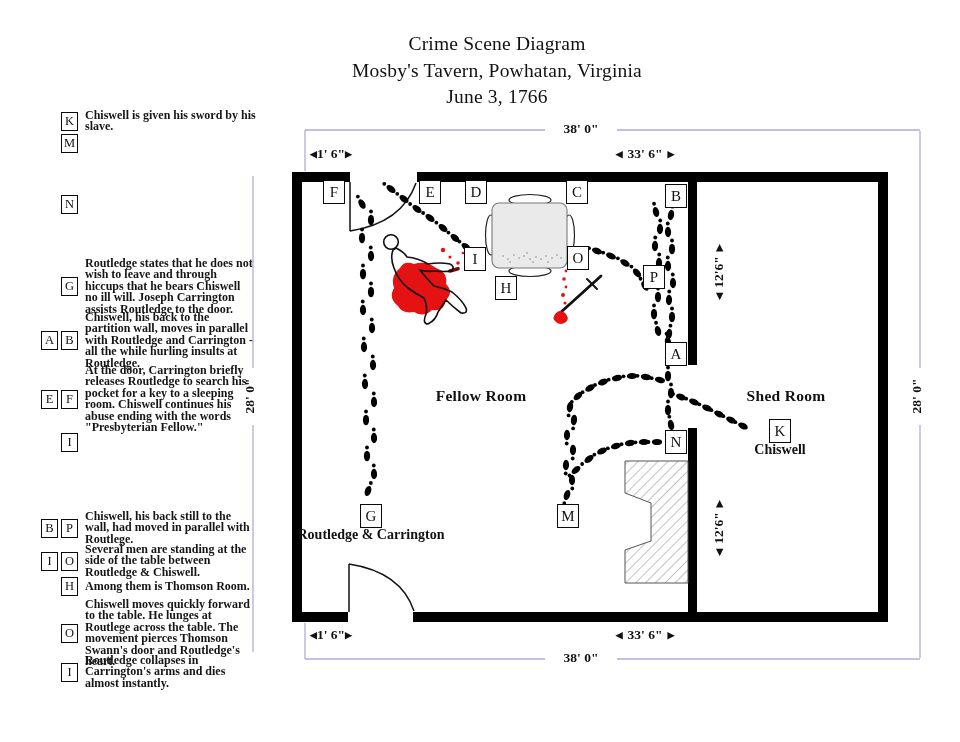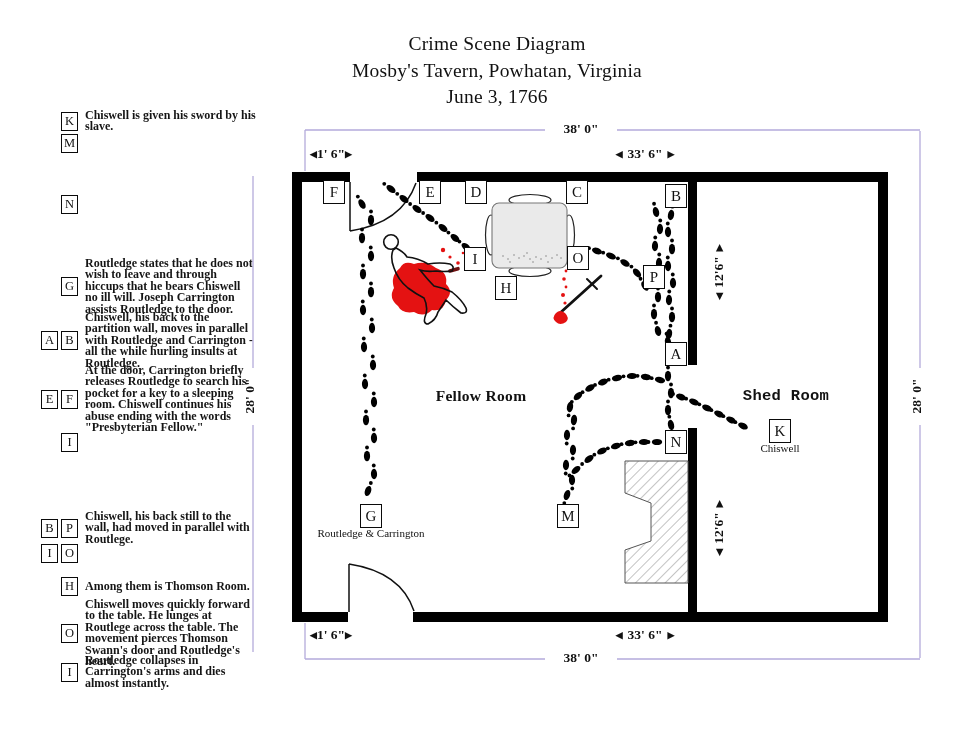--- a/index.html
+++ b/index.html
@@ -20,21 +20,21 @@
   .dim-line{stroke:var(--dimension-line,#b4abdb);stroke-width:1.3;fill:none;}
   .blood{fill:var(--blood,#e41212);}
   .table-top{fill:var(--table-fill,#eaeaea);stroke:#777;stroke-width:1.1;}
   .chair{fill:#fff;stroke:#222;stroke-width:1.2;}
   .door{stroke:#111;stroke-width:1.5;fill:none;}
   .body-line{stroke:#111;stroke-width:1.6;fill:none;}
   .marker{position:absolute;transform:translate(-50%,-50%);width:20px;height:22px;
           border:1.6px solid #0a0a0a;background:#fff;display:flex;align-items:center;
           justify-content:center;font-size:15px;z-index:5;}
   .marker-sub{position:absolute;top:22px;left:50%;transform:translateX(-50%);
-          font-size:11px;font-weight:normal;white-space:nowrap;background:transparent;}
+          font-size:14px;font-weight:bold;white-space:nowrap;background:transparent;}
   .room-label{position:absolute;transform:translate(-50%,-50%);font-size:15.5px;
           font-weight:bold;letter-spacing:.3px;white-space:nowrap;z-index:4;}
   .dim{position:absolute;transform:translate(-50%,-50%);font-size:13.5px;font-weight:bold;
        white-space:nowrap;background:#fff;padding:0 3px;z-index:3;}
   .dim-v{transform:translate(-50%,-50%) rotate(-90deg);background:transparent;}
   .tri{font-size:9px;display:inline-block;transform:translateY(-1px);}
   .tri.l{margin-right:5px;} .tri.r{margin-left:5px;}
 </style>
 </head>
 <body>
@@ -94,20 +94,21 @@
           <div class="lg-box">B</div>
           <div class="lg-box">P</div>
         </div>
         <div class="lg-text">Chiswell, his back still to the wall, had moved in parallel with Routlege.</div>
       </div>
       <div class="lg-row" style="top: 544px;">
         <div class="lg-boxes">
           <div class="lg-box">I</div>
           <div class="lg-box">O</div>
         </div>
+        <div class="lg-text">Several men are standing at the side of the table between Routledge &amp; Chiswell.</div>
       </div>
       <div class="lg-row" style="top: 577px;">
         <div class="lg-boxes">
           <div class="lg-box">H</div>
         </div>
         <div class="lg-text">Among them is Thomson Room.</div>
       </div>
       <div class="lg-row" style="top: 599px;">
         <div class="lg-boxes">
           <div class="lg-box">O</div>
@@ -368,21 +369,21 @@
       <circle cx="566" cy="271" r="1.4"></circle>
         <circle cx="564" cy="279" r="1.8"></circle>
       <circle cx="566" cy="287" r="1.4"></circle>
         <circle cx="563" cy="295" r="2"></circle>
       <circle cx="565" cy="303" r="1.6"></circle>
     </g>
   </svg>
 
   <div id="labels">
       <div class="room-label" style="left: 481px; top: 396px;">Fellow Room</div>
-      <div class="room-label" style="left: 786px; top: 396px; font-family: Liberation Mono, monospace;">Shed Room</div>
+      <div class="room-label" style="left: 786px; top: 396px;">Shed Room</div>
       <div class="marker" style="left: 334px; top: 192px;">F</div>
       <div class="marker" style="left: 430px; top: 192px;">E</div>
       <div class="marker" style="left: 476px; top: 192px;">D</div>
       <div class="marker" style="left: 577px; top: 192px;">C</div>
       <div class="marker" style="left: 676px; top: 196px;">B</div>
       <div class="marker" style="left: 475px; top: 259px;">I</div>
       <div class="marker" style="left: 506px; top: 288px;">H</div>
       <div class="marker" style="left: 578px; top: 258px;">O</div>
       <div class="marker" style="left: 654px; top: 277px;">P</div>
       <div class="marker" style="left: 676px; top: 354px;">A</div>

